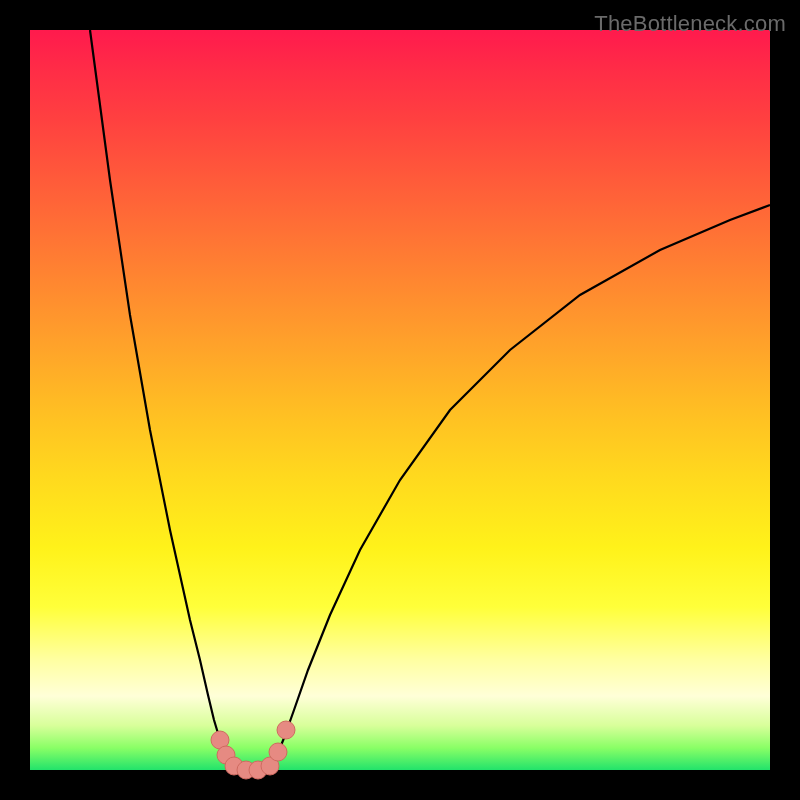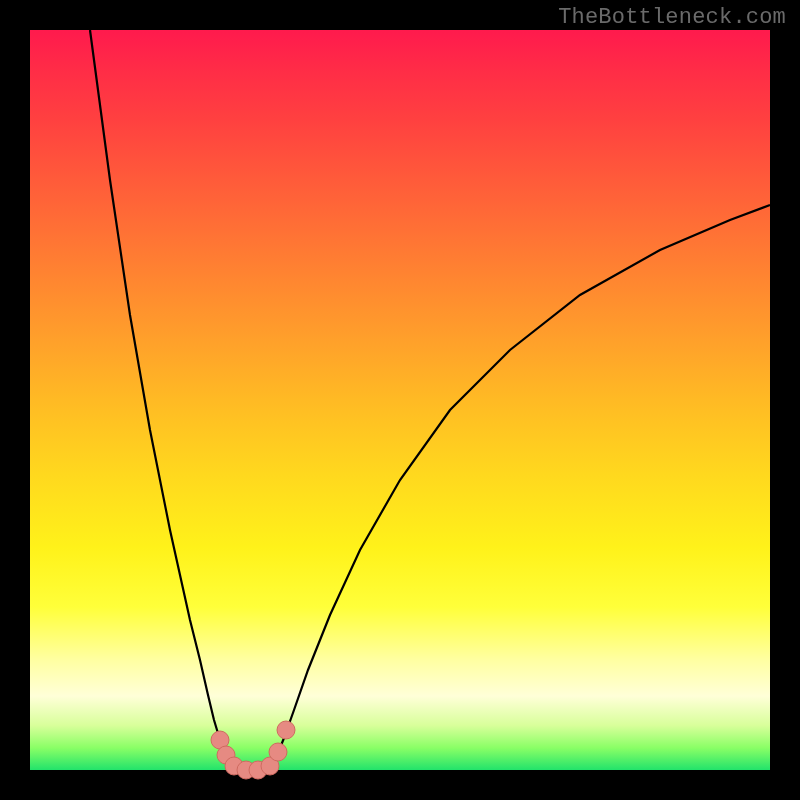--- a/index.html
+++ b/index.html
@@ -30,28 +30,27 @@
       #ffff3a 78%,
       #ffffa0 85%,
       #ffffd8 90%,
       #d8ff9a 94%,
       #8aff66 97%,
       #22e36b 100%
     );
   }
   .watermark {
     position: absolute;
-    top: 5px;
+    top: 11px;
     right: 14px;
     color: #6a6a6a;
     font-size: 22px;
     font-weight: 500;
     letter-spacing: 0.2px;
     user-select: none;
-    font-family: Liberation Mono, monospace;
   }
   svg.curve-layer {
     position: absolute;
     left: 0;
     top: 0;
     width: 740px;
     height: 740px;
     overflow: visible;
   }
 </style>

